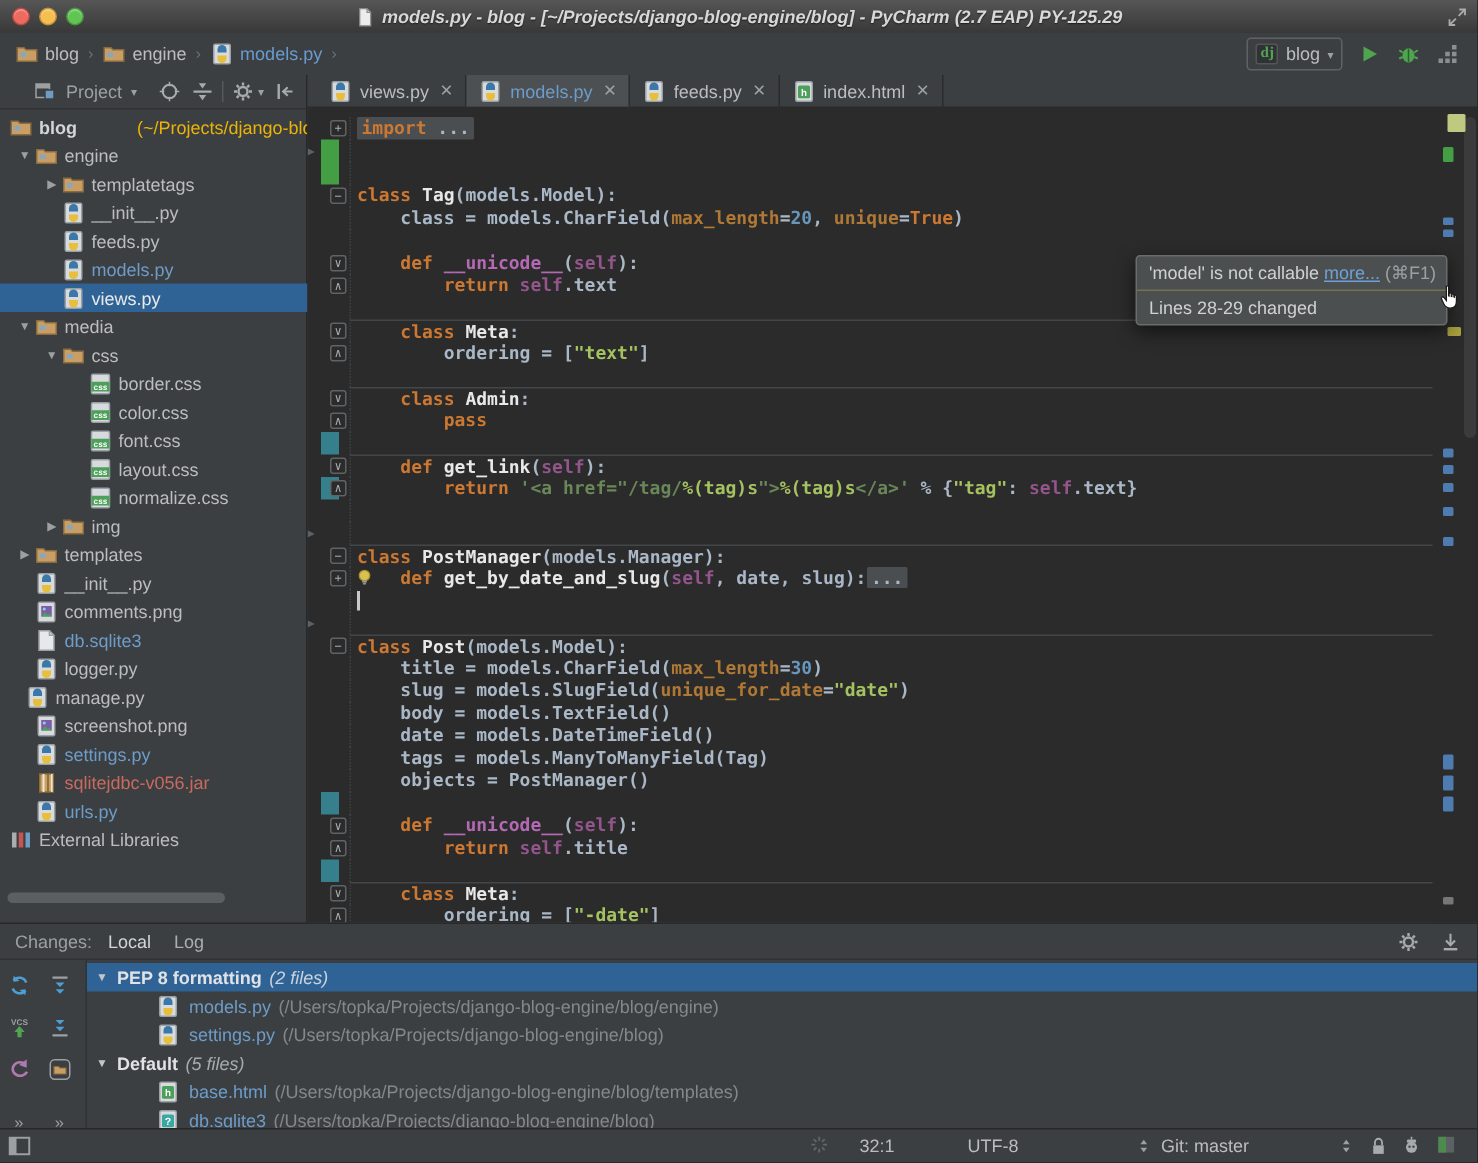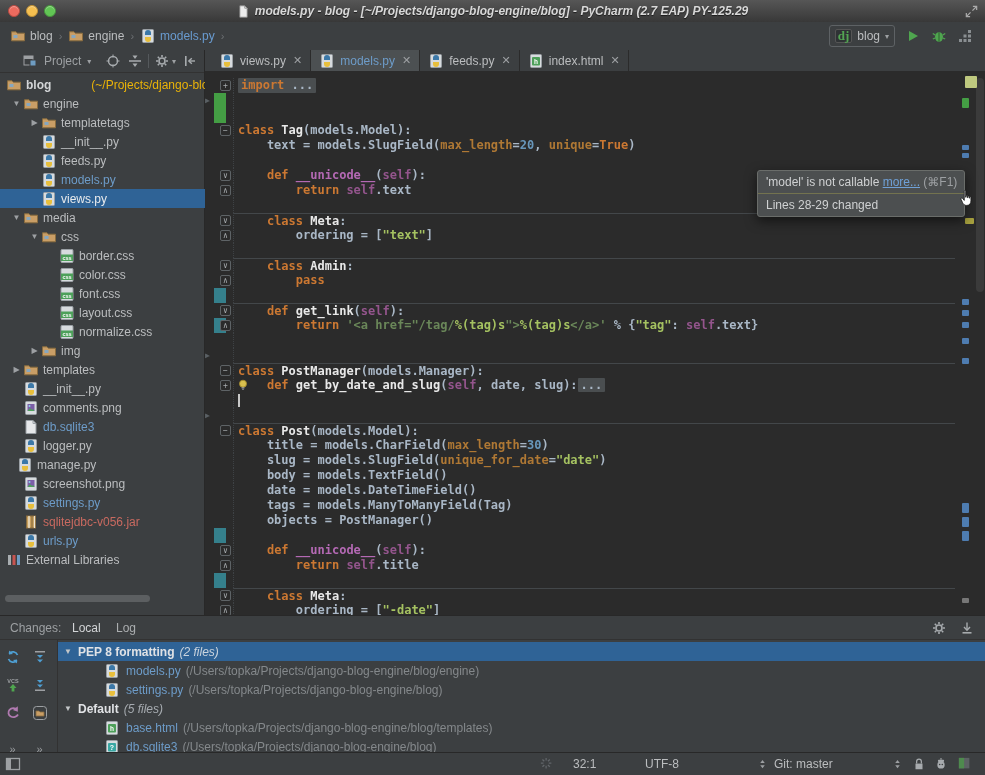--- a/index.html
+++ b/index.html
@@ -14,21 +14,21 @@
   .tcenter{position:absolute;left:0;right:0;top:0;height:22px;display:flex;align-items:center;justify-content:center;gap:5px;color:#D8D8D8;font-size:12px;font-weight:bold;text-shadow:0 1px 1px rgba(0,0,0,.6);font-style:italic;}
   .resize-ic{position:absolute;right:6px;top:4px;opacity:.8;}
   
   .navbar{position:absolute;left:0;top:22px;width:985px;height:28px;background:#3C3F41;border-bottom:1px solid #2B2B2B;display:flex;align-items:center;}
   #crumbs{display:flex;align-items:center;padding-left:10px;gap:4px;}
   .crumb{display:flex;align-items:center;gap:4px;color:#BBBDBF;}
   .crumb .mod{color:#699BD0;}
   .csep{color:#6E7174;font-size:11px;padding:0 2px;}
   .runbox{margin-left:auto;display:flex;align-items:center;gap:10px;padding-right:12px;}
   .runcfg{display:flex;align-items:center;gap:5px;border:1px solid #5E6265;border-radius:3px;padding:1px 5px;height:18px;background:#3C3F41;}
-  .djbadge{font-family:Liberation Serif, serif;font-weight:bold;color:#53A553;background:#2F3335;border:1px solid #555;border-radius:2px;font-size:13px;padding:0 2px;line-height:12px;}
+  .djbadge{font-family:Liberation Serif, serif;font-weight:bold;color:#53A553;background:#2F3335;border:1px solid #555;border-radius:2px;font-size:10px;padding:0 2px;line-height:12px;}
   .dd{color:#9DA0A3;font-size:8px;}
   
   .main{position:absolute;left:0;top:50px;width:985px;height:565px;}
   .project{position:absolute;left:0;top:0;width:205px;height:565px;background:#3C3F41;border-right:1px solid #282828;box-sizing:border-box;}
   .phead{height:22px;border-bottom:1px solid #323232;display:flex;align-items:center;padding-left:22px;gap:6px;color:#9DA0A3;}
   .phead .sp{flex:1;}
   .phead .hic{display:flex;align-items:center;gap:2px;margin-right:6px;}
   .pdiv{width:1px;height:14px;background:#55595C;margin:0 3px;}
   #ptree{position:absolute;left:0;top:25px;width:205px;height:520px;overflow:hidden;}
   .trow{height:19px;display:flex;align-items:center;white-space:nowrap;overflow:hidden;color:#BBBDBF;}
@@ -623,21 +623,21 @@
             <div class="code"></div>
           </div>
           <div class="cl">
             <div class="gut">
               <span class="fico">−</span>
             </div>
             <div class="code"><span class="k">class </span><span class="d">Tag</span><span class="t">(models.Model):</span></div>
           </div>
           <div class="cl">
             <div class="gut"></div>
-            <div class="code"><span class="t">    text = models.SlugField(</span><span class="pa">max_length</span><span class="t">=</span><span class="n">20</span><span class="t">, </span><span class="pa">unique</span><span class="t">=</span><span class="k">True</span><span class="t">)</span></div>
+            <div class="code"><span class="t">    class = models.CharField(</span><span class="pa">max_length</span><span class="t">=</span><span class="n">20</span><span class="t">, </span><span class="pa">unique</span><span class="t">=</span><span class="k">True</span><span class="t">)</span></div>
           </div>
           <div class="cl">
             <div class="gut"></div>
             <div class="code"></div>
           </div>
           <div class="cl">
             <div class="gut">
               <span class="fico">∨</span>
             </div>
             <div class="code"><span class="t">    </span><span class="k">def </span><span class="du">__unicode__</span><span class="t">(</span><span class="sf">self</span><span class="t">):</span></div>

